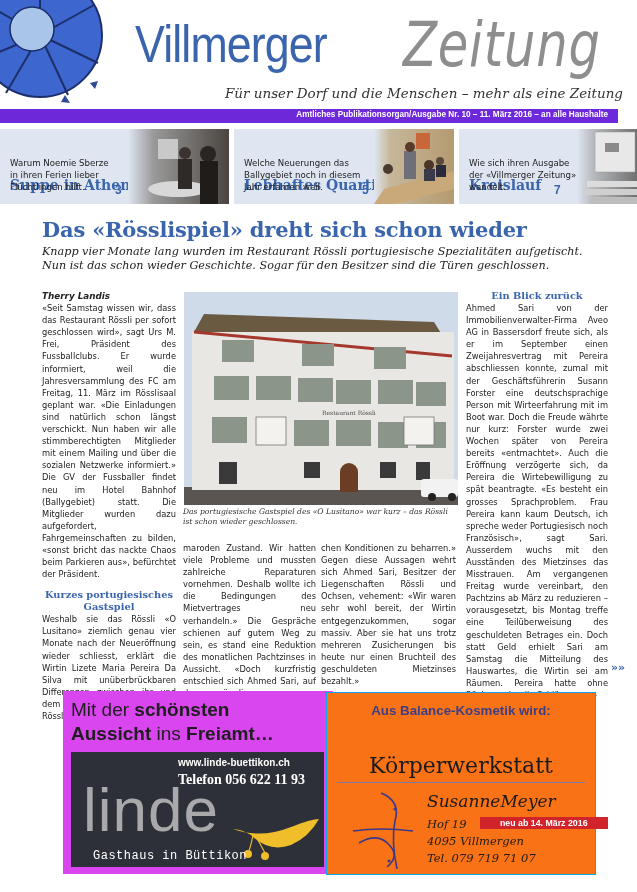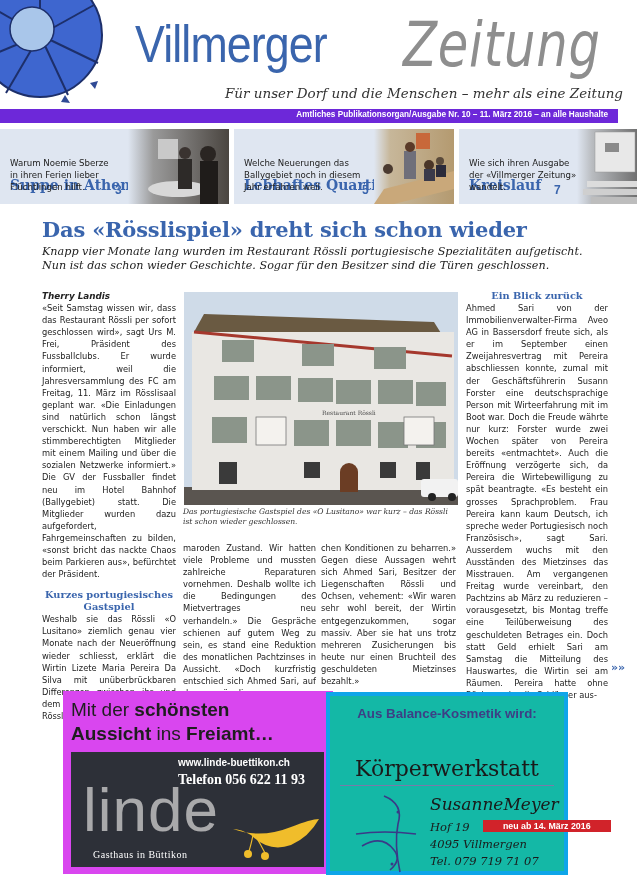--- a/index.html
+++ b/index.html
@@ -38,24 +38,24 @@
 
   
   .ad-linde { position: absolute; left: 43px; top: 691px; width: 270px; height: 183px; background: #d946ef; overflow: hidden; margin-left: 20px; }
   .ad-linde .l1 { position: absolute; left: 8px; top: 8px; font-family: "Liberation Sans", sans-serif; font-size: 19px; color: #1e1e1e; white-space: nowrap; }
   .ad-linde .l1 b, .ad-linde .l2 b { font-weight: bold; }
   .ad-linde .l2 { position: absolute; left: 8px; top: 32px; font-family: "Liberation Sans", sans-serif; font-size: 19px; color: #1e1e1e; white-space: nowrap; }
   .ad-linde .dark { position: absolute; left: 8px; top: 61px; width: 253px; height: 115px; background: #2d3038; }
   .ad-linde .url { position: absolute; left: 107px; top: 5px; font-family: "Liberation Sans", sans-serif; font-weight: bold; font-size: 10px; color: #fff; }
   .ad-linde .tel { position: absolute; left: 107px; top: 20px; font-family: Liberation Serif, serif; font-weight: bold; font-size: 14px; color: #fff; }
   .ad-linde .big { position: absolute; left: 12px; top: 22px; font-family: "Liberation Sans", sans-serif; font-size: 62px; color: #a9a9ab; letter-spacing: 1px; }
-  .ad-linde .sub { position: absolute; left: 22px; top: 97px; font-family: Liberation Serif, serif; font-size: 10px; color: #fff; letter-spacing: 0.5px; white-space: nowrap; }
+  .ad-linde .sub { position: absolute; left: 22px; top: 97px; font-family: Liberation Mono, monospace; font-size: 12px; color: #fff; letter-spacing: 0.5px; white-space: nowrap; }
   .ad-linde .leaf { position: absolute; left: 160px; top: 65px; width: 90px; height: 45px; }
 
-  .ad-koerper { position: absolute; left: 326px; top: 692px; width: 242px; height: 183px; background: #14b8a6; border: 4px solid #0ea5e9; }
+  .ad-koerper { position: absolute; left: 326px; top: 692px; width: 270px; height: 183px; background: #f97316; border: 1px solid #0ea5e9; }
   .ad-koerper .h { position: absolute; left: 0; width: 100%; top: 10px; text-align: center; font-family: "Liberation Sans", sans-serif; font-weight: bold; font-size: 13.3px; color: #3d3f85; white-space: nowrap; }
   .ad-koerper .name { position: absolute; left: 0; width: 100%; top: 40px; text-align: center; font-family: "DejaVu Serif", serif; font-size: 22px; color: #1a1a1a; white-space: nowrap; margin-top: 20px; }
   .ad-koerper .rule { position: absolute; left: 10px; right: 10px; top: 89px; height: 1px; background: #7a7aa8; }
   .ad-koerper .sig { position: absolute; left: 100px; top: 98px; font-family: "DejaVu Serif", serif; font-style: italic; font-size: 17px; color: #1a1a1a; white-space: nowrap; }
   .ad-koerper .addr { position: absolute; left: 100px; font-family: "DejaVu Serif", serif; font-style: italic; font-size: 11.5px; color: #1a1a1a; white-space: nowrap; }
   .ad-koerper .badge { position: absolute; left: 153px; top: 124px; background: #d1232a; color: #fff; font-family: "Liberation Sans", sans-serif; font-weight: bold; font-size: 8.8px; padding: 1px 20px; white-space: nowrap; }
   .ad-koerper .figure { position: absolute; left: 24px; top: 98px; width: 66px; height: 80px; }
 </style>
 </head>
 <body>

